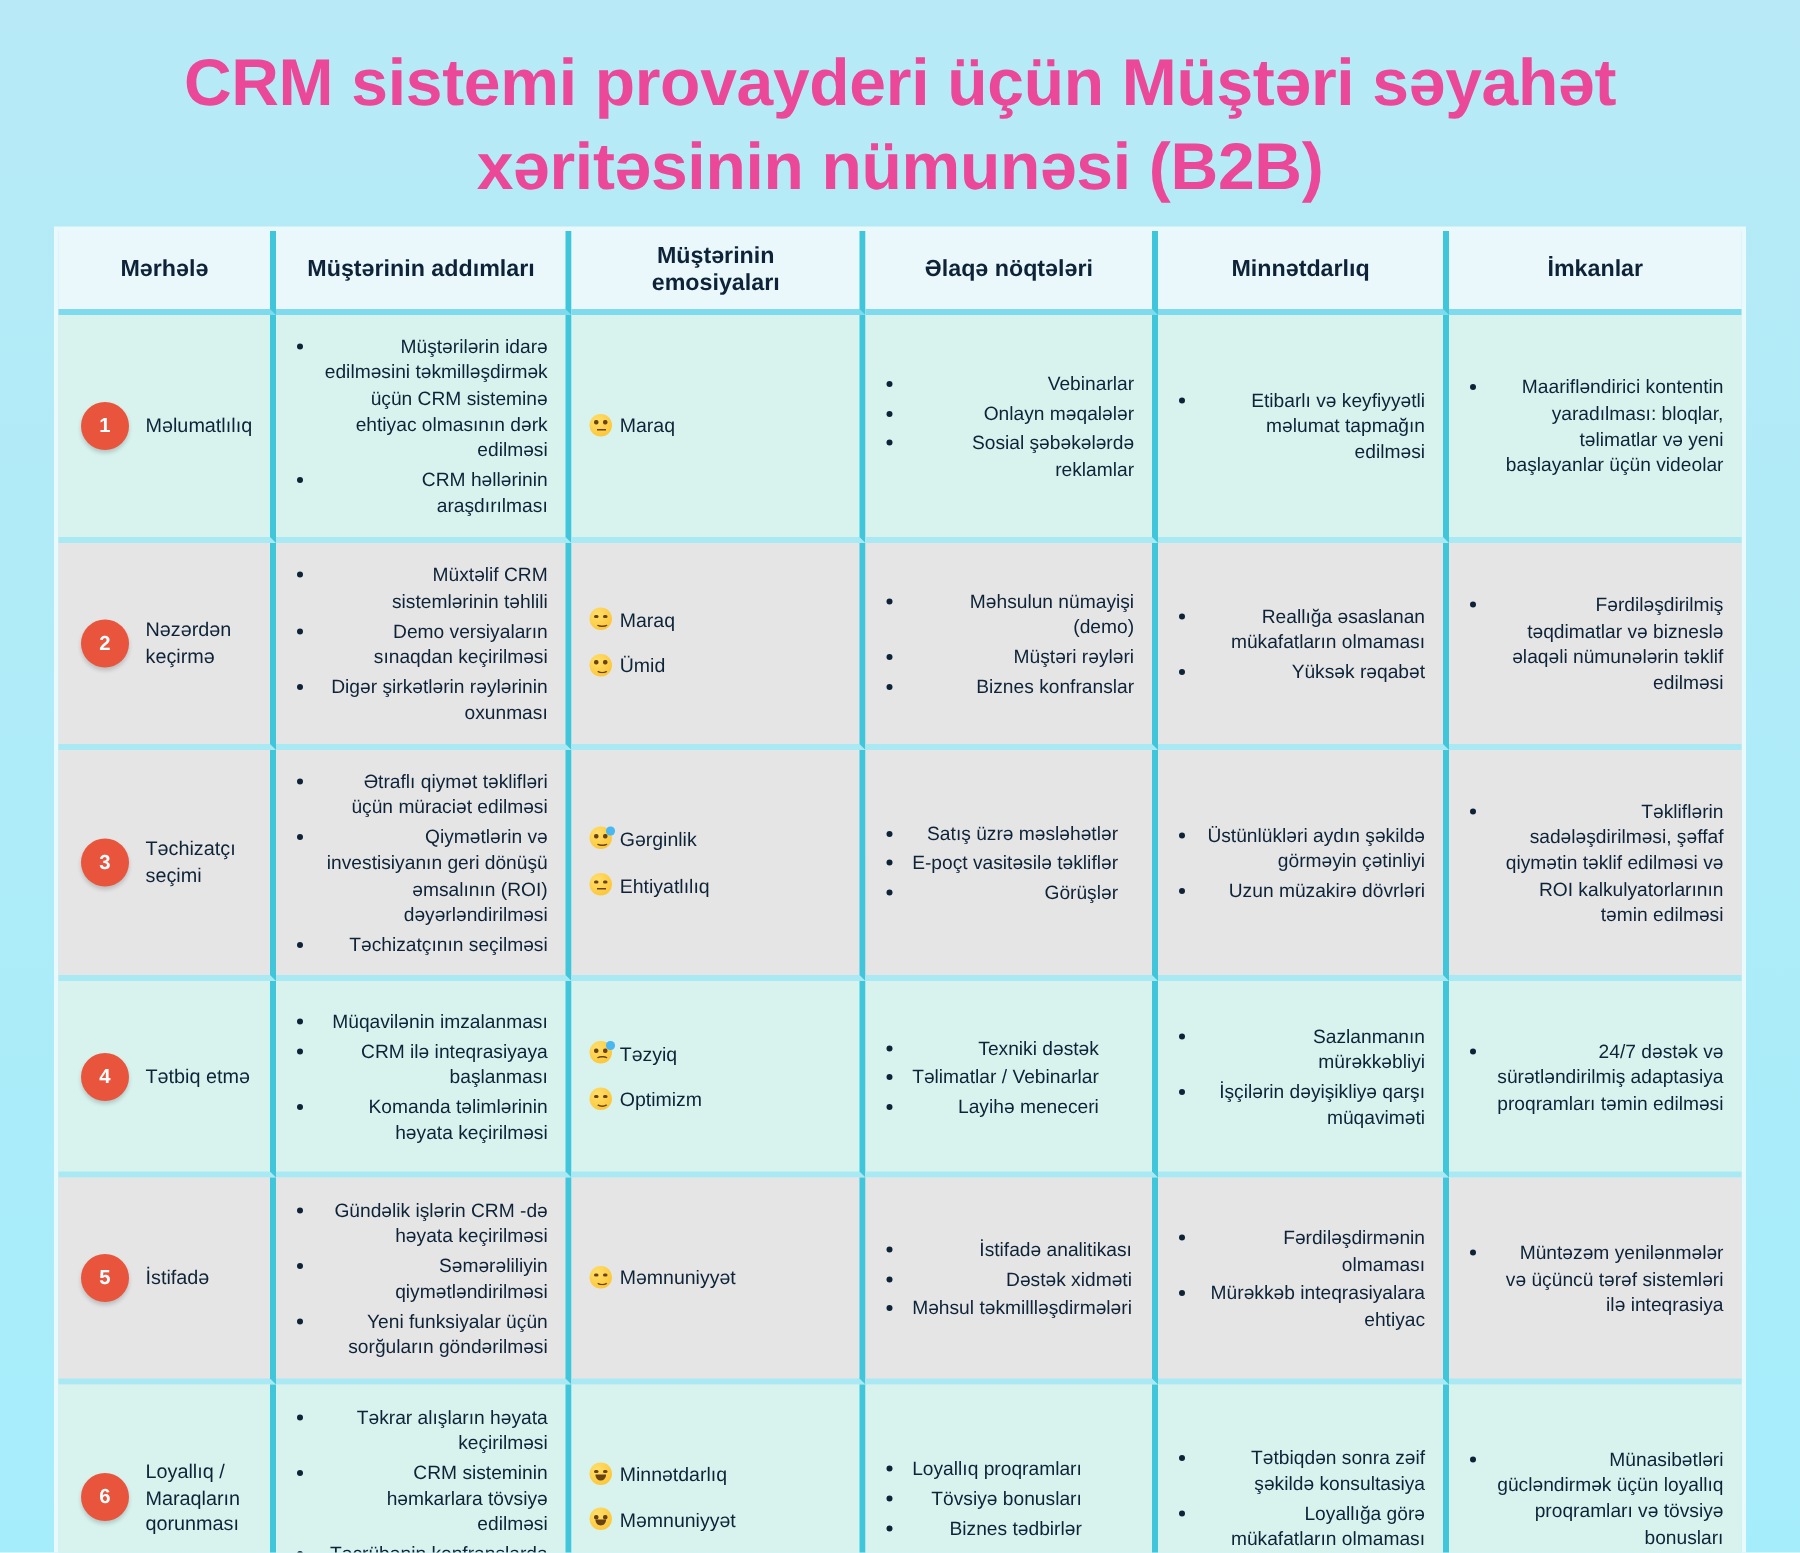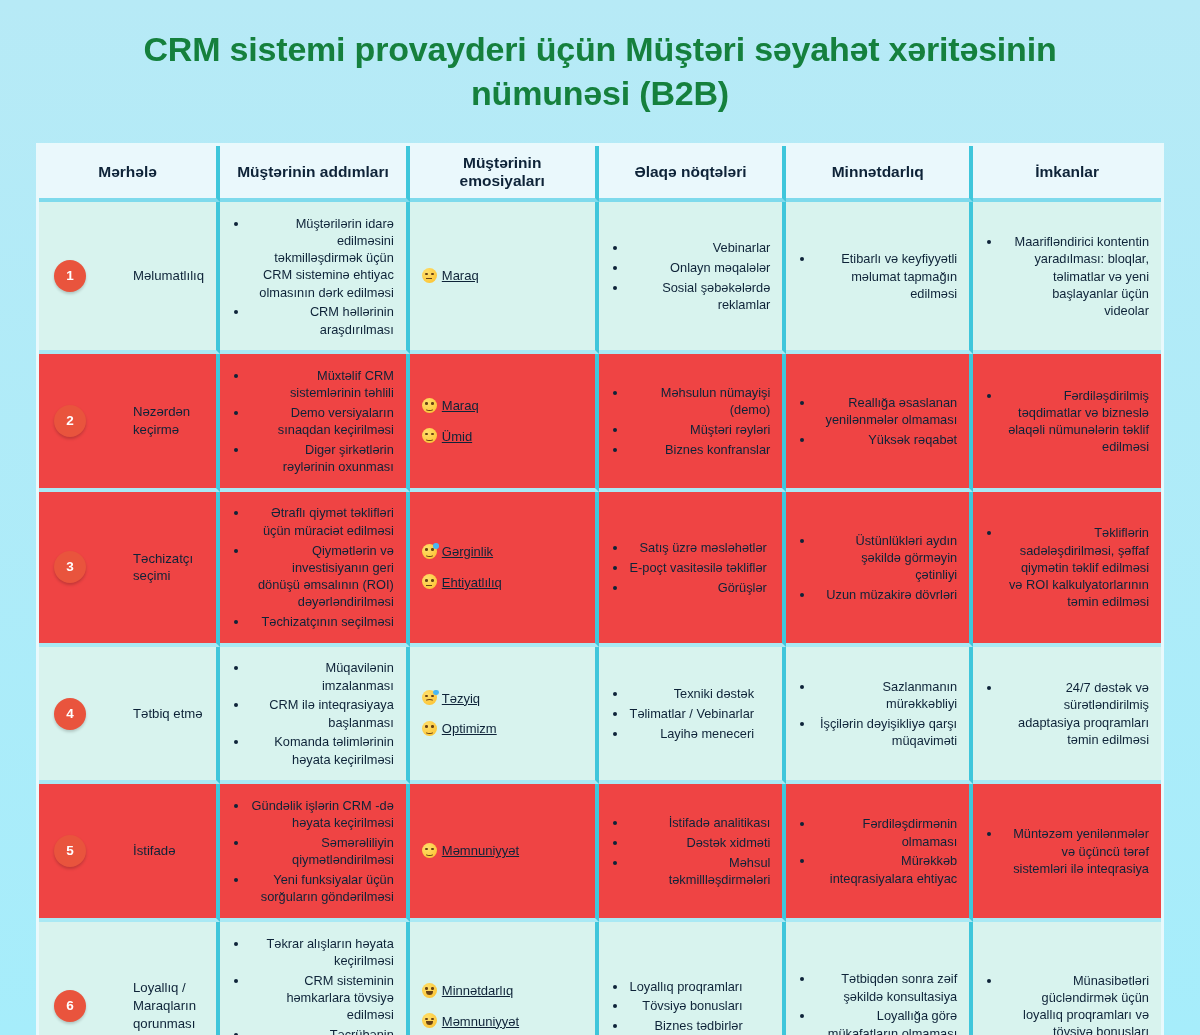--- a/index.html
+++ b/index.html
@@ -5,23 +5,23 @@
   html,body{margin:0;padding:0;}
   body{
     width:1200px;height:1035px;overflow:hidden;
     background:linear-gradient(#b7eaf6,#a6edfb);
     font-family:"Liberation Sans","DejaVu Sans",sans-serif;
     color:#0e2338;
     -webkit-font-smoothing:antialiased;
   }
   h1{
     text-align:center;
-    font-size:34px;line-height:1.28;font-weight:700;
-    color:#15803d;
-    margin:28px auto 28px;max-width:960px;
+    font-size:44px;line-height:1.28;font-weight:700;
+    color:#ec4899;
+    margin:28px auto 10px;max-width:960px;
     letter-spacing:-0.2px;
   }
   .journey-table{
     margin:0 36px;
     display:grid;
     grid-template-columns:146fr 198fr 197fr 196fr 195fr 196fr;
     border:3px solid #e9f9fc;
   }
   .thead,.trow{display:contents;}
   .th{
@@ -31,36 +31,36 @@
     padding:8px 14px;min-height:55px;box-sizing:border-box;
     border-right:4px solid #3fc6db;border-bottom:4px solid #7edaec;
   }
   .cell{
     display:flex;align-items:center;
     padding:10px 12px;min-height:131px;box-sizing:border-box;
     border-right:4px solid #3fc6db;border-bottom:4px solid #a9e9f4;
     font-size:12.8px;line-height:1.35;
   }
   .teal .cell{background:#d8f3ee;}
-  .blue .cell{background:#ef4444;}
+  .blue .cell{background:#e5e5e5;}
   .thead .th:last-child, .trow .cell:last-child{border-right:none;}
   .trow:last-child .cell{border-bottom:none;}
   .cell ul{margin:0;padding-left:17px;list-style:disc;text-align:right;}
   .cell li{margin:2.5px 0;padding-left:2px;}
   .stage-cell{gap:11px;padding-left:15px;}
   .stage-num{
     width:32px;height:32px;border-radius:50%;
     background:#e9543d;color:#ffffff;
     font-size:13.5px;font-weight:700;
     display:flex;align-items:center;justify-content:center;flex:none;
     box-shadow:0 2px 3px rgba(0,0,0,.18);
   }
-  .stage-label{font-size:13.2px;margin-left:36px;}
+  .stage-label{font-size:13.2px;}
   .em-box{width:100%;}
-  .emotion{margin:13px 0;font-size:13px;text-decoration:underline;}
+  .emotion{margin:13px 0;font-size:13px;}
   
   .face{
     display:inline-block;width:15px;height:15px;border-radius:50%;
     background:radial-gradient(circle at 35% 30%,#ffdf6b,#fcbf29);
     position:relative;vertical-align:-2.5px;margin-right:5px;
   }
   .face::before{ 
     content:"";position:absolute;left:3.2px;top:4.6px;
     width:2.6px;height:2.6px;border-radius:50%;
     background:#694214;box-shadow:6px 0 0 #694214;
@@ -156,21 +156,21 @@
     </div>
     <div class="cell">
       <ul>
         <li>Məhsulun nümayişi (demo)</li>
         <li>Müştəri rəyləri</li>
         <li>Biznes konfranslar</li>
       </ul>
     </div>
     <div class="cell">
       <ul>
-        <li>Reallığa əsaslanan yenilənmələr olmaması</li>
+        <li>Reallığa əsaslanan mükafatların olmaması</li>
         <li>Yüksək rəqabət</li>
       </ul>
     </div>
     <div class="cell">
       <ul>
         <li>Fərdiləşdirilmiş təqdimatlar və bizneslə əlaqəli nümunələrin təklif edilməsi</li>
       </ul>
     </div>
   </div>
 

